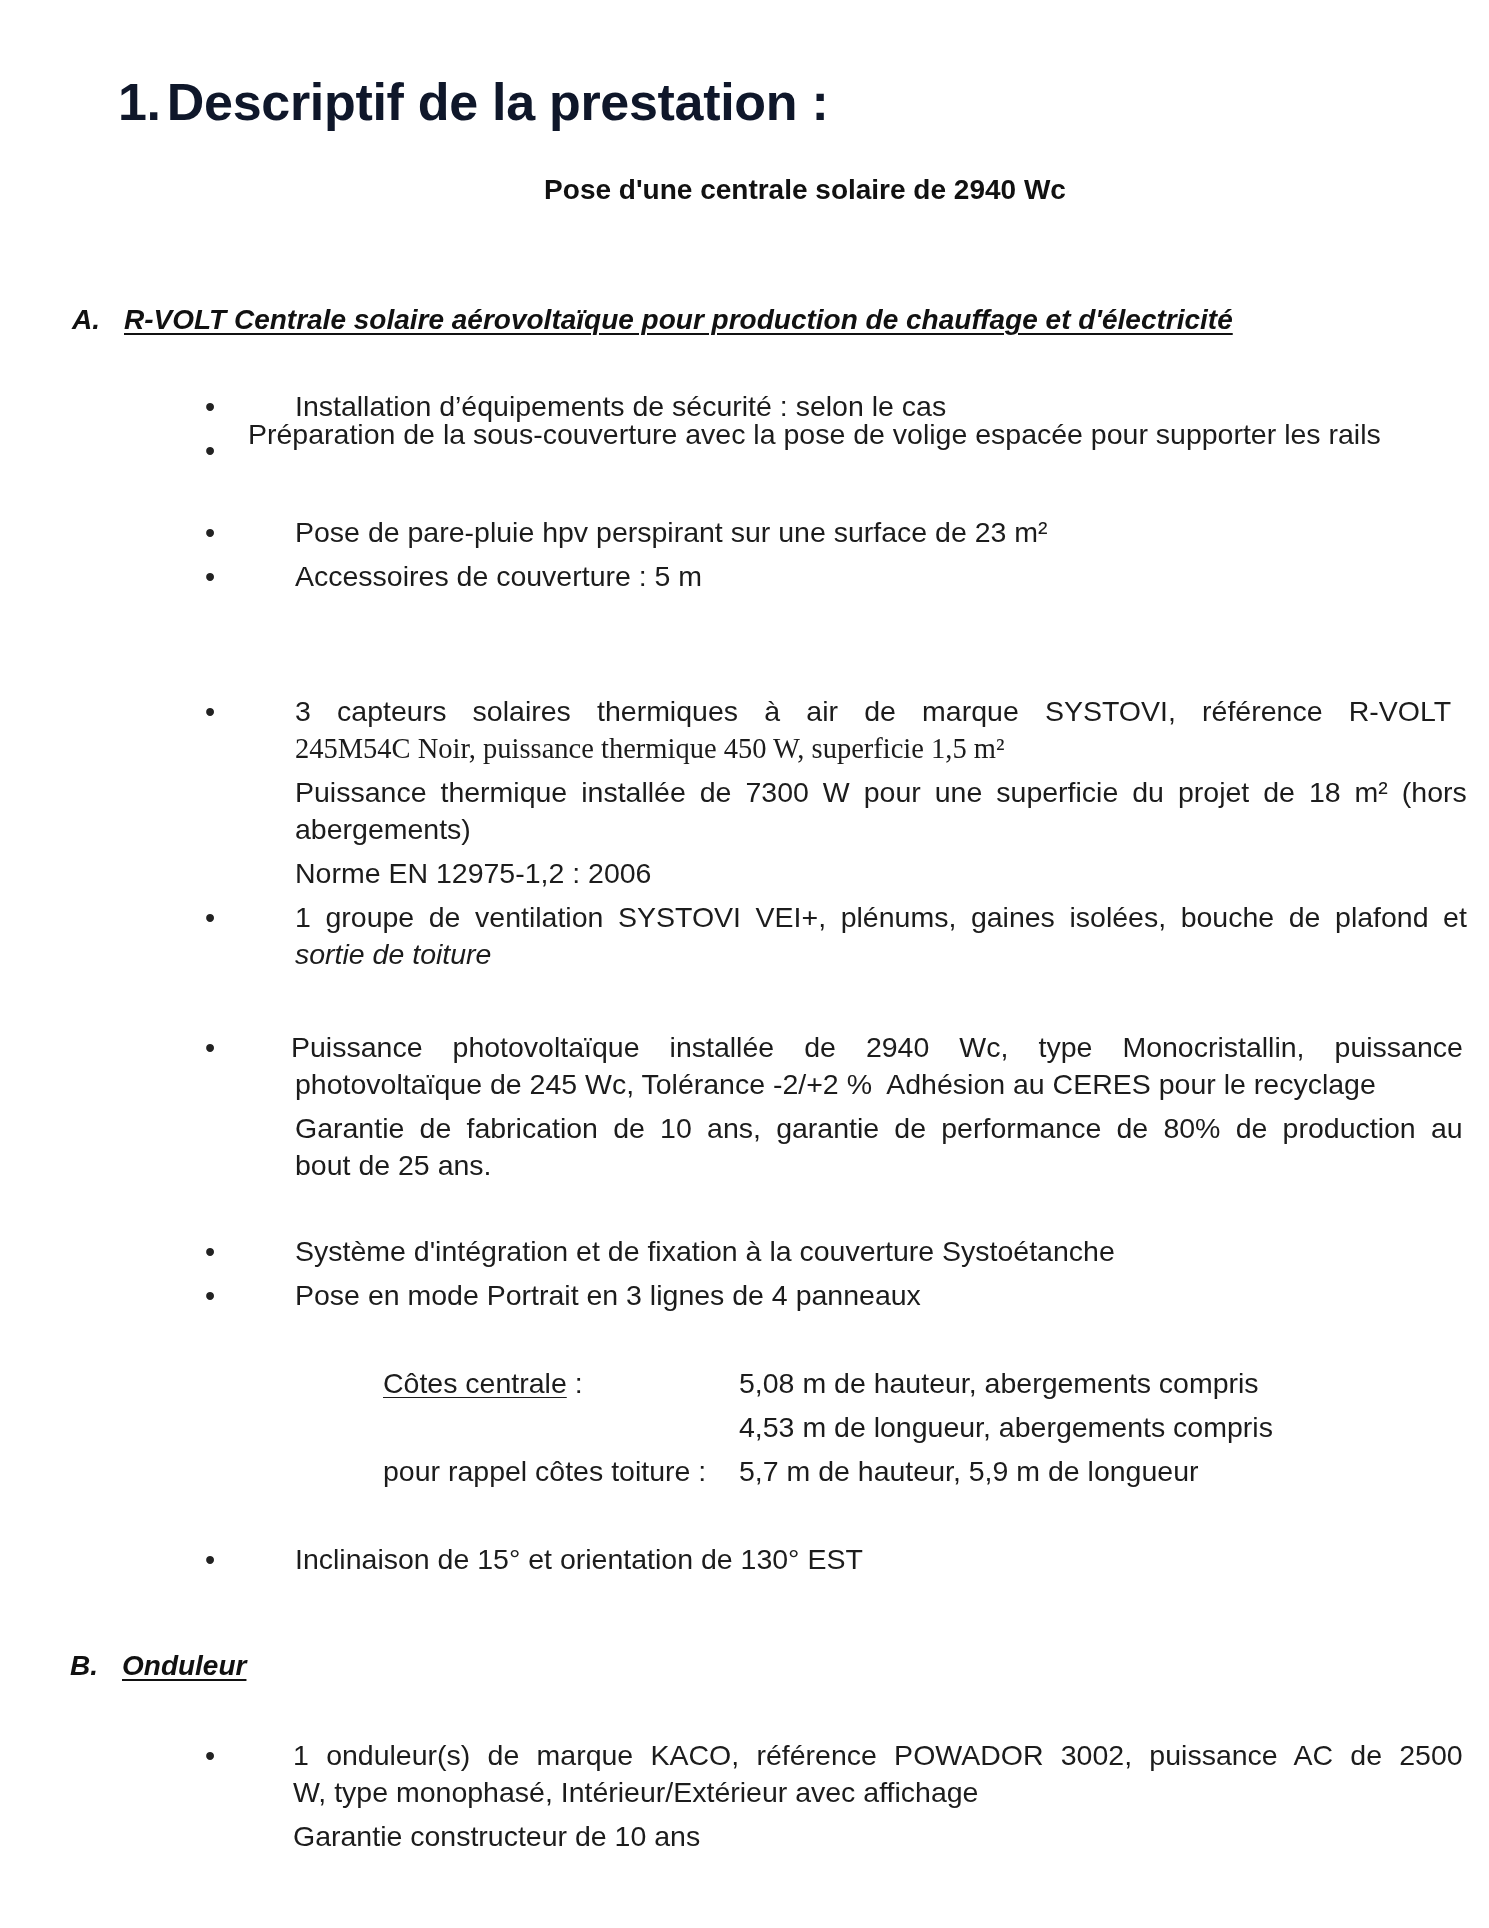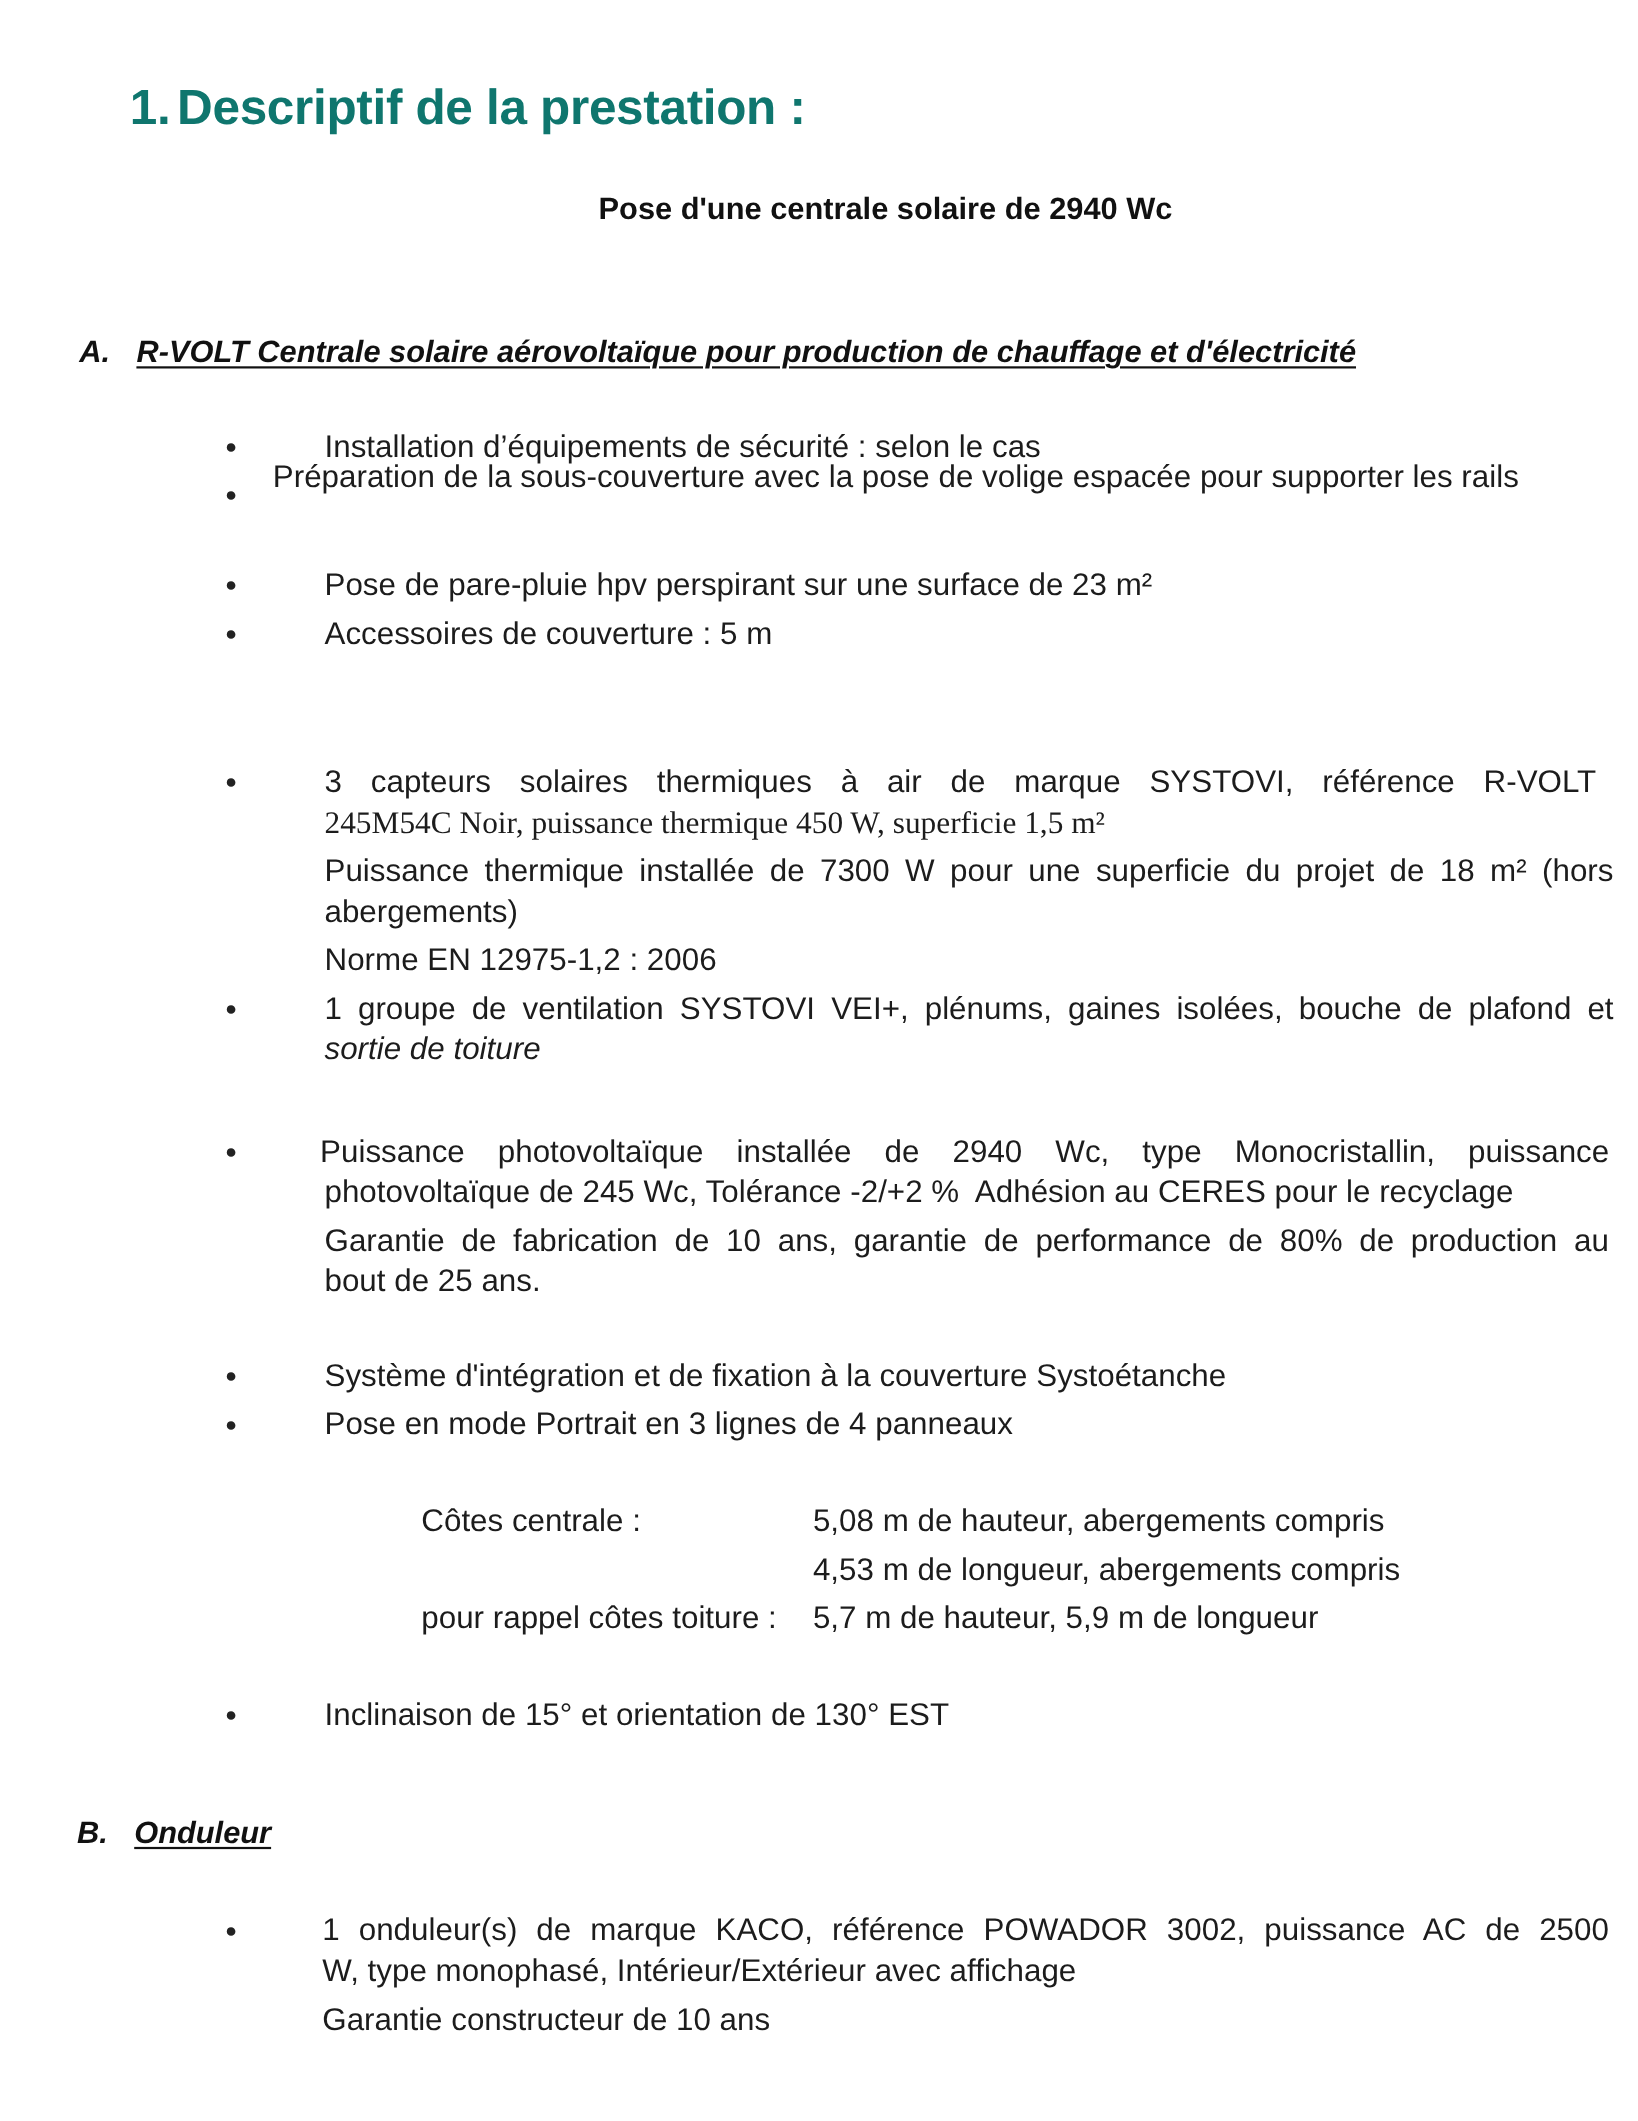--- a/index.html
+++ b/index.html
@@ -2,41 +2,41 @@
 <html><head>
   <meta charset="utf-8">
   <style>
     html, body { margin: 0; padding: 0; background: #ffffff; }
     body {
       width: 1489px; height: 1928px; position: relative; overflow: hidden;
       font-family: "Liberation Sans", sans-serif; color: #1a1a1a;
     }
     .abs { position: absolute; }
     .h1 {
-      left: 118px; top: 72px; font-size: 45px; font-weight: bold; color: #0f766e;
+      left: 118px; top: 72px; font-size: 52px; font-weight: bold; color: #0f172a;
       letter-spacing: -0.3px; white-space: nowrap;
     }
     .h1 .num { margin-right: 6px; }
     .subtitle {
       left: 0; width: 1610px; top: 174px; text-align: center;
       font-size: 28px; font-weight: bold; color: #111; white-space: nowrap;
     }
     .sec {
       font-size: 28px; font-weight: bold; font-style: italic; color: #111; white-space: nowrap;
     }
     .sec .letter { display: inline-block; width: 52px; }
     .sec .title { text-decoration: underline; text-decoration-thickness: 2px; text-underline-offset: 4px; }
     .bul { left: 205px; font-size: 29px; color: #222; line-height: 1; }
     .txt {
       font-size: 28.5px; color: #1c1c1c; line-height: 37px;
     }
     .just { text-align: justify; text-align-last: left; }
     .just-full { text-align: justify; text-align-last: justify; }
     .nowrap { white-space: nowrap; margin-left: 47px; }
-    .underline { text-decoration-thickness: 1px; text-underline-offset: 4px; }
+    .underline { text-decoration: underline; text-decoration-thickness: 1px; text-underline-offset: 4px; }
   </style>
 </head>
 <body>
 
 <div class="abs h1">
   <span class="num">1.</span><span>Descriptif de la prestation :</span>
 </div>
 
 <div class="abs subtitle">Pose d'une centrale solaire de 2940 Wc</div>
 

